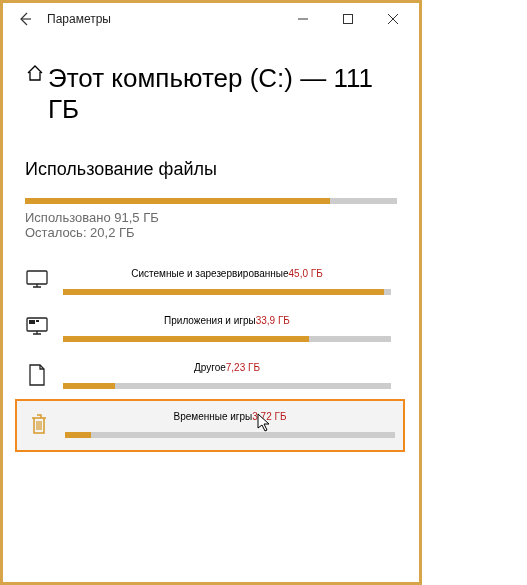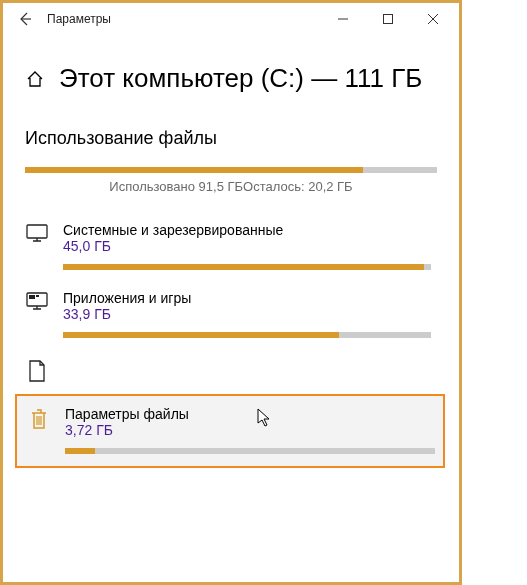--- a/index.html
+++ b/index.html
@@ -6,21 +6,21 @@
   body {
     font-family: "Segoe UI", -apple-system, sans-serif;
     background: #fff;
     width: 527px;
     height: 585px;
     overflow: hidden;
     color: #000;
   }
   .outer-border {
     border: 3px solid #d8a44a;
-    width: 462px;
+    width: 422px;
     height: 585px;
     position: relative;
     background: #fff;
   }
   .titlebar {
     display: flex;
     align-items: center;
     height: 32px;
     padding: 0 4px;
   }
@@ -47,22 +47,21 @@
     display: flex;
     align-items: center;
     justify-content: center;
     color: #333;
   }
   .content {
     padding: 10px 22px 0 22px;
   }
   .header-row {
     display: flex;
-    align-items: center;
-    gap: 14px;
+    gap: 3px;
     margin-top: 18px;
   }
   .home-icon {
     width: 20px;
     height: 20px;
     color: #000;
   }
   .page-title {
     font-size: 26px;
     font-weight: 400;
@@ -81,20 +80,21 @@
   .total-bar .fill {
     height: 100%;
     background: #d89a2b;
   }
   .usage-labels {
     display: flex;
     justify-content: center;
     font-size: 13px;
     color: #6b6b6b;
     margin-top: 6px;
+    flex-direction: column;
   }
   .category-list {
     margin-top: 18px;
   }
   .category {
     display: flex;
     gap: 14px;
     padding: 10px 6px 10px 0;
     position: relative;
   }
@@ -107,25 +107,24 @@
     flex-shrink: 0;
     color: #222;
     margin-top: 2px;
   }
   .category .body {
     flex: 1;
   }
   .category .row1 {
     display: flex;
     justify-content: center;
-    font-size: 14px;
-    flex-direction: column;
+    font-size: 10px;
   }
   .category .row1 .size {
-    color: #4c1d95;
+    color: #b91c1c;
   }
   .category .bar {
     margin-top: 10px;
     height: 6px;
     background: #ccc;
   }
   .category .bar .fill {
     height: 100%;
     background: #d89a2b;
   }
@@ -234,31 +233,40 @@
             </div>
           </div>
         </div>
         <div class="category">
           <div class="icon-wrap">
             <svg width="20" height="22" viewBox="0 0 20 22">
               <path d="M3 1 H13 L17 5 V21 H3 Z" fill="none" stroke="currentColor" stroke-width="1.3"></path>
               <path d="M13 1 V5 H17" fill="none" stroke="currentColor" stroke-width="1.3"></path>
             </svg>
           </div>
+          <div class="body">
+            <div class="row1">
+              <span>Другое</span>
+              <span class="size">7,23 ГБ</span>
+            </div>
+            <div class="bar">
+              <div class="fill" style="width:16%"></div>
+            </div>
+          </div>
         </div>
         <div class="category highlight">
           <div class="icon-wrap">
             <svg width="20" height="22" viewBox="0 0 20 22">
               <path d="M3 5 H17 M5 5 V20 H15 V5 M8 2 H12 V5" fill="none" stroke="currentColor" stroke-width="1.5"></path>
               <path d="M8 8 V17 M10 8 V17 M12 8 V17" stroke="currentColor" stroke-width="1.2"></path>
             </svg>
           </div>
           <div class="body">
             <div class="row1">
-              <span>Параметры файлы</span>
+              <span>Временные игры</span>
               <span class="size">3,72 ГБ</span>
             </div>
             <div class="bar">
               <div class="fill" style="width:8%"></div>
             </div>
           </div>
           <svg class="cursor" width="16" height="20" viewBox="0 0 16 20">
             <path d="M1 1 L1 15 L5 12 L8 18 L10 17 L7 11 L12 11 Z" fill="#fff" stroke="#000" stroke-width="1"></path>
           </svg>
         </div>

